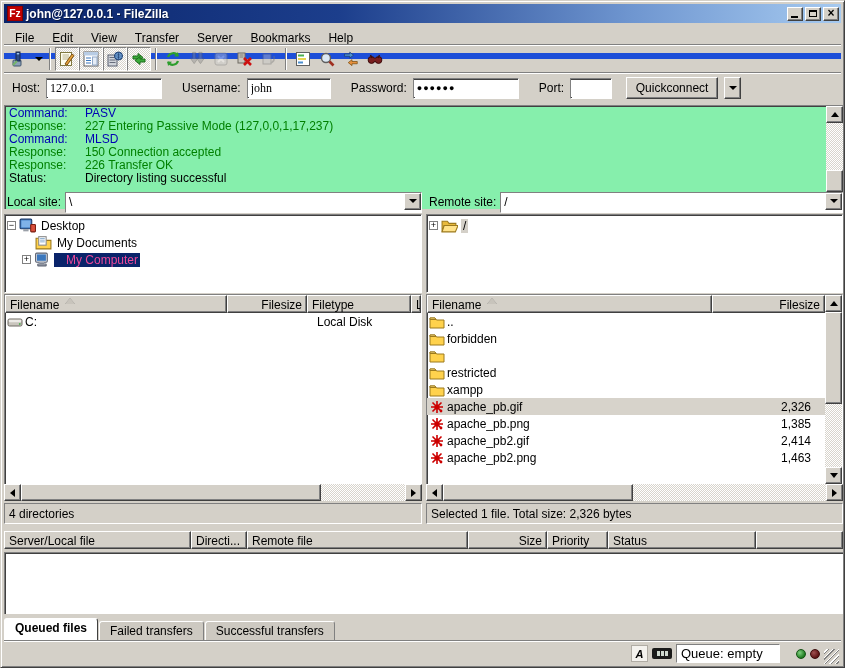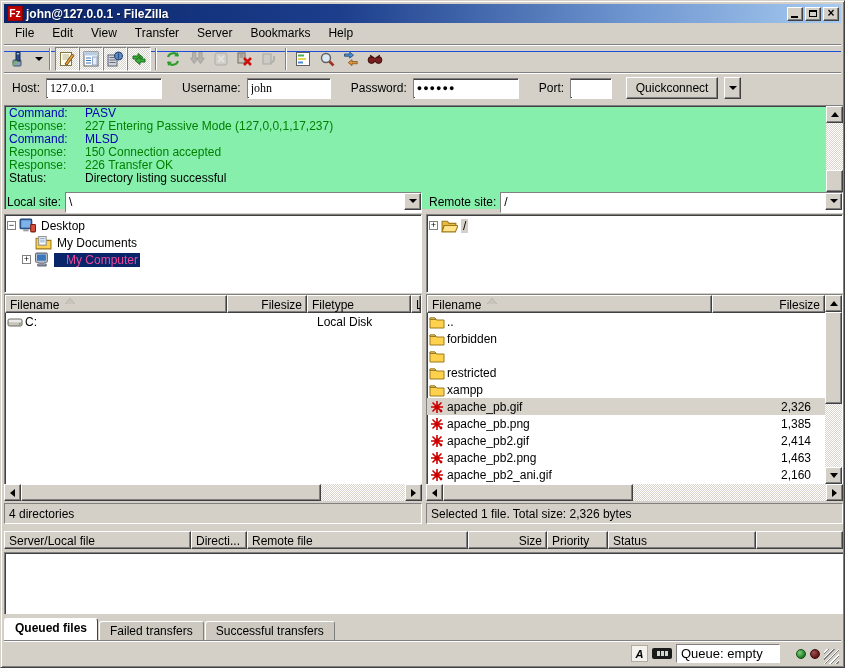--- a/index.html
+++ b/index.html
@@ -30,23 +30,23 @@
     box-shadow: inset -1px -1px 0 #808080;
     display:flex; align-items:center; justify-content:center;
     color:#000; font-size:10px; line-height:1;
   }
   .glyph-min { position:absolute; left:3px; bottom:2px; width:7px; border-bottom:2px solid #000; }
   .glyph-max { width:8px; height:7px; border:1px solid #000; border-top:2px solid #000; }
   .glyph-close { font-size:12px; font-weight:bold; margin-top:-1px; }
 
   
   .menubar {
-    position:absolute; left:3px; top:22px; right:3px; height:29px;
-    display:flex; align-items:flex-start; padding-left:2px;
-    border-bottom:1px solid #1d4ed8;
+    position:absolute; left:3px; top:22px; right:3px; height:36px;
+    display:flex; align-items:center; padding-left:2px;
+    border-bottom:6px solid #1d4ed8;
   }
   .menu-item { padding:3px 9px; cursor:default; }
 
   
   .toolbar {
     position:absolute; left:3px; top:43px; right:3px; height:27px;
     border-top:1px solid #808080; box-shadow:0 1px 0 #fff inset;
     display:flex; align-items:center; padding:1px 0 0 4px;
   }
   .tb-btn {
@@ -658,27 +658,20 @@
           <span class="li-name" style="flex:1">apache_pb2.gif</span>
           <span class="li-size" style="width:100px;padding-right:14px">2,414</span>
         </div>
       <div class="list-row">
           <svg class="li-ico">
             <use href="#i-image"></use>
           </svg>
           <span class="li-name" style="flex:1">apache_pb2.png</span>
           <span class="li-size" style="width:100px;padding-right:14px">1,463</span>
         </div>
-      <div class="list-row">
-          <svg class="li-ico">
-            <use href="#i-image"></use>
-          </svg>
-          <span class="li-name" style="flex:1">apache_pb2_ani.gif</span>
-          <span class="li-size" style="width:100px;padding-right:14px">2,160</span>
-        </div>
     </div>
 
     <div style="position:absolute;right:0;top:0;bottom:0;width:17px">
       <span class="sb-btn" style="top:0;right:0">
           <span class="tri-up"></span>
         </span>
       <span class="sb-track-v" style="top:17px;bottom:17px;right:0;width:17px"></span>
       <span class="sb-thumb" style="right:0;top:17px;width:17px;height:92px"></span>
       <span class="sb-btn" style="bottom:0;right:0">
           <span class="tri-down"></span>

